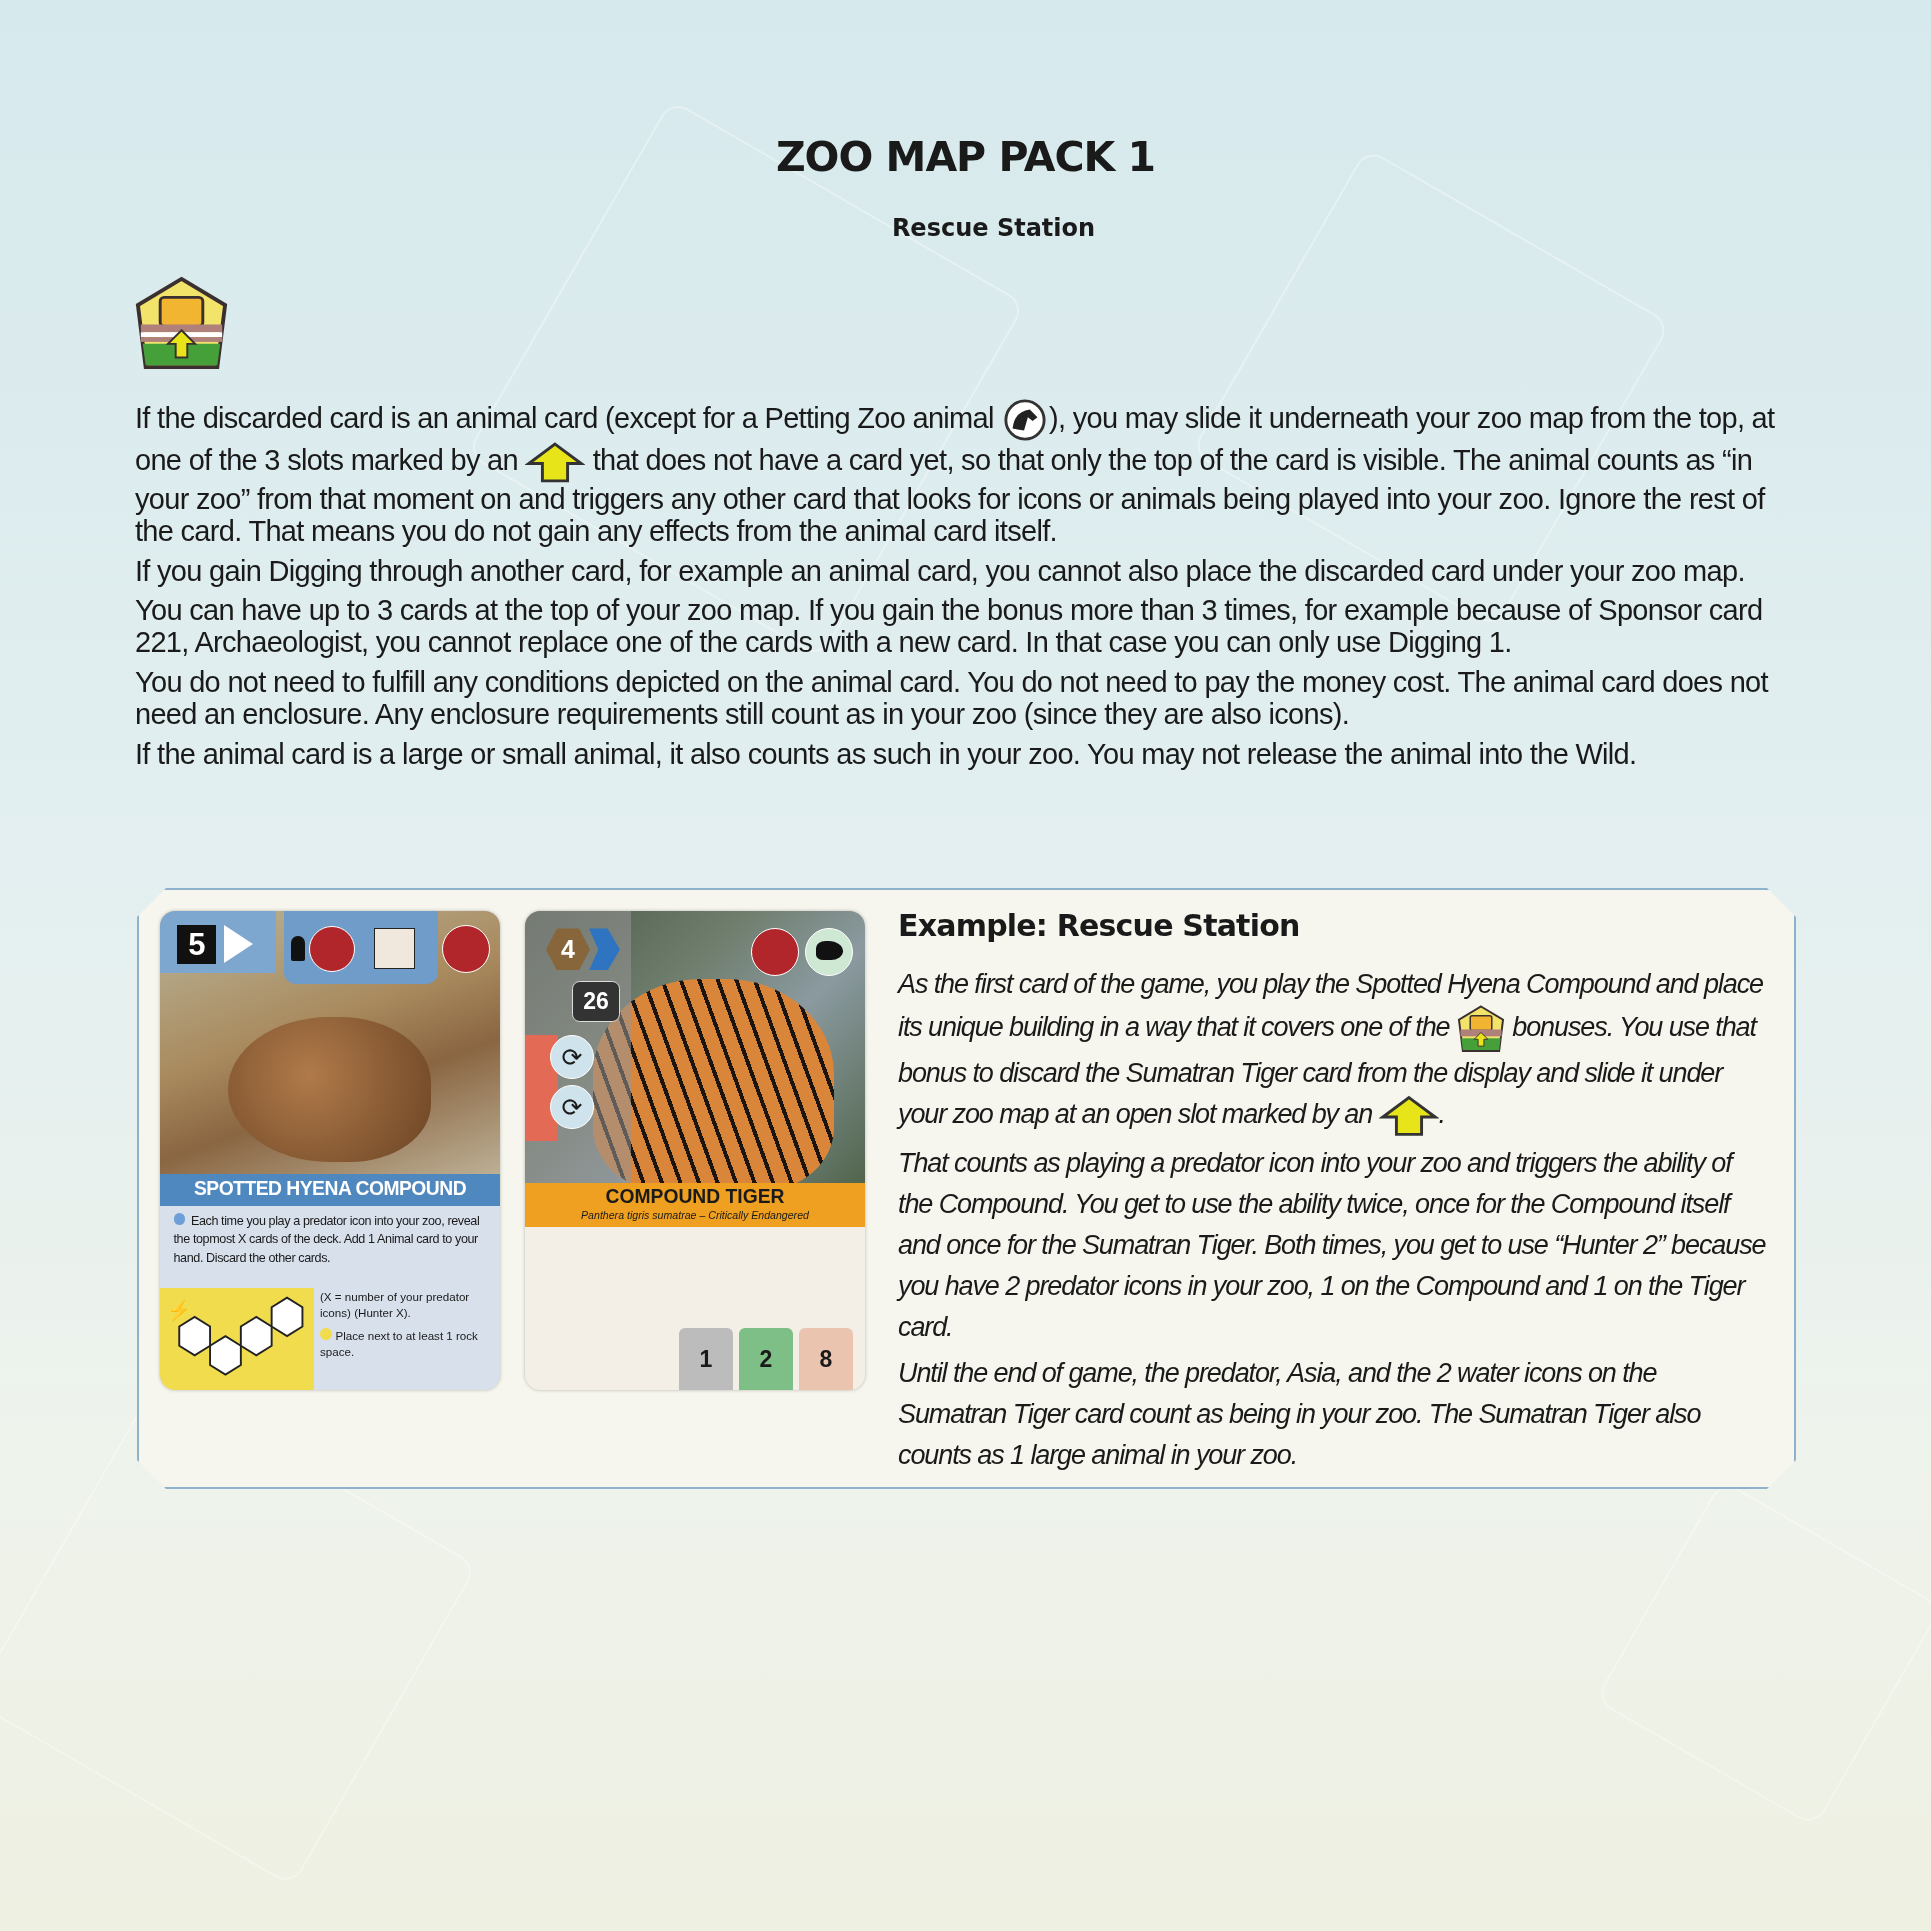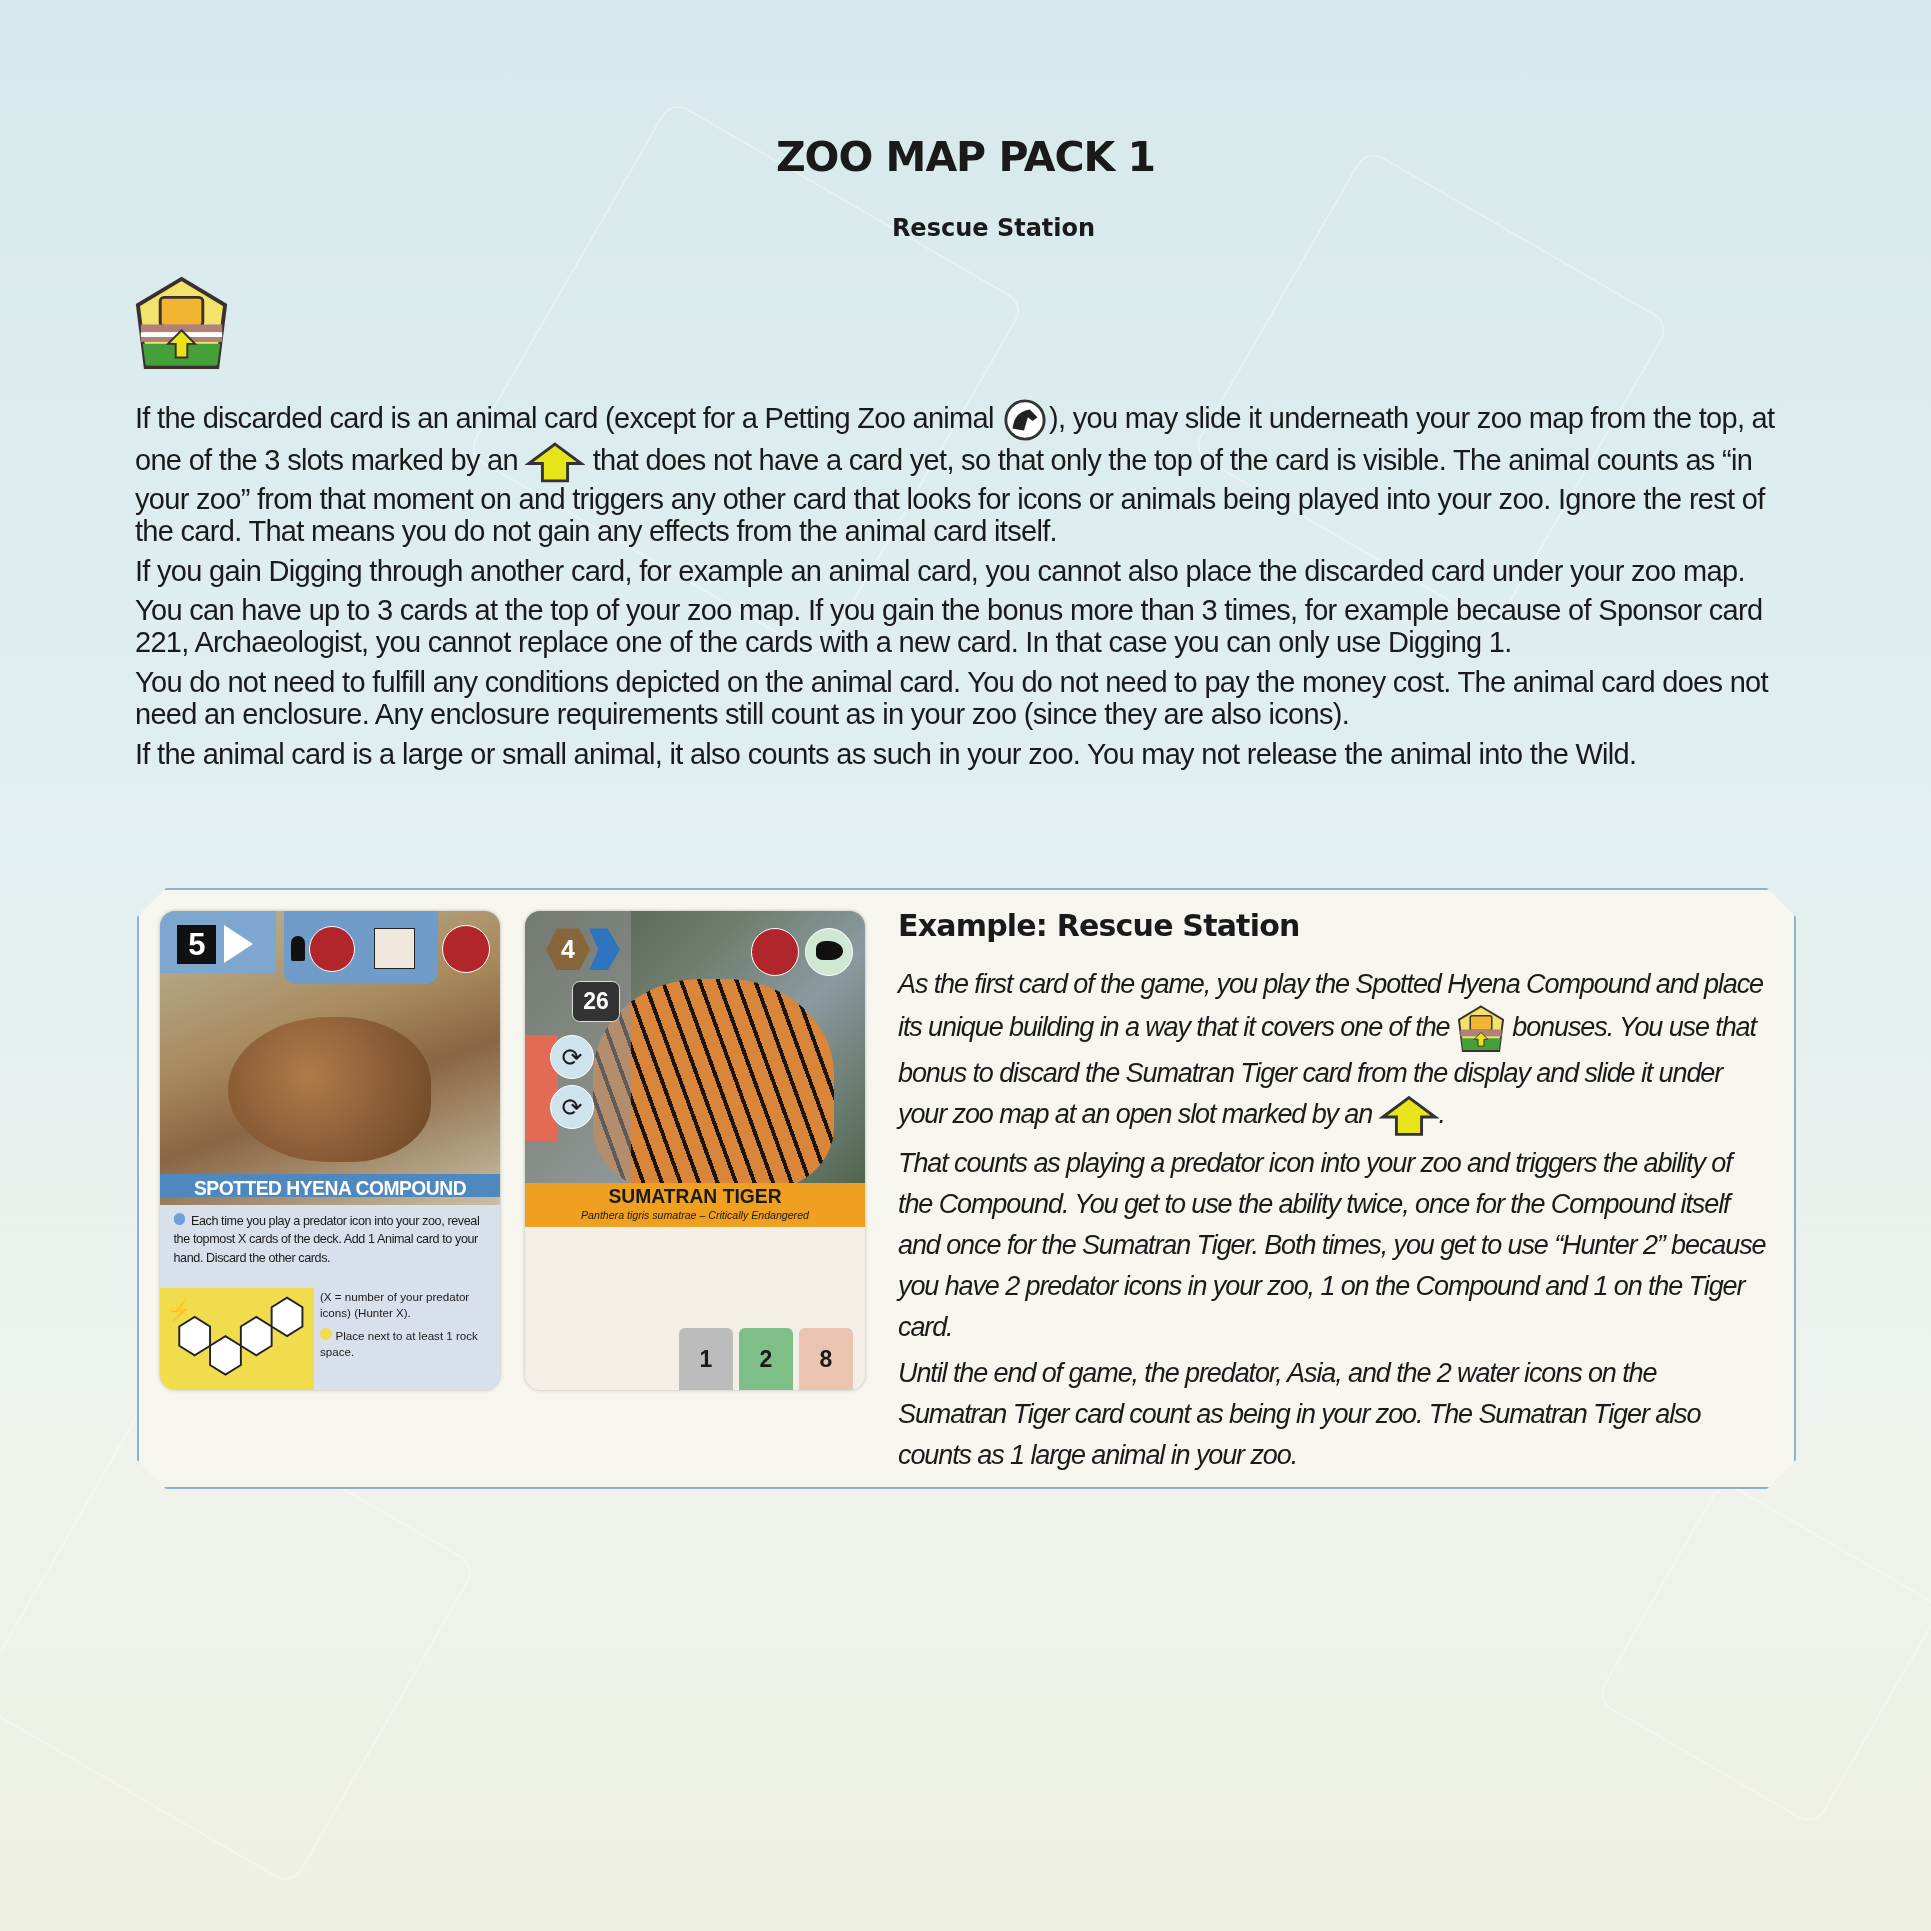--- a/index.html
+++ b/index.html
@@ -77,21 +77,21 @@
     <div style="position:absolute;left:68px;top:106px;width:203px;height:145px;border-radius:50% 45% 40% 50%;background:radial-gradient(circle at 40% 40%,#b07a4a,#6b4424);"></div>
   </div>
   <div style="position:absolute;left:0;top:0;width:116px;height:62px;background:#7ea7cf;"></div>
   <div style="position:absolute;left:17.4px;top:13.5px;width:39px;height:39px;background:#111;color:#fff;font-weight:bold;font-size:31px;text-align:center;line-height:39px;">5</div>
   <div style="position:absolute;left:64px;top:13.5px;width:0;height:0;border-top:19.3px solid transparent;border-bottom:19.3px solid transparent;border-left:29px solid #fff;"></div>
   <div style="position:absolute;left:124px;top:0;width:154px;height:73px;background:#6f9cc8;border-radius:0 0 11.6px 11.6px;"></div>
   <div style="position:absolute;left:131px;top:25px;width:13.5px;height:25px;background:#111;border-radius:6.8px 6.8px 1.9px 1.9px;"></div>
   <div style="position:absolute;left:149px;top:15.4px;width:44px;height:44px;border-radius:50%;background:#b0262a;border:1.9px solid #fff;"></div>
   <div style="position:absolute;left:214px;top:17.4px;width:39px;height:39px;background:#f0e8dc;border:1.9px solid #222;"></div>
   <div style="position:absolute;left:282px;top:13.5px;width:46px;height:46px;border-radius:50%;background:#b0262a;border:1.9px solid #fff;"></div>
-  <div style="position:absolute;left:0;top:263px;width:340px;height:23px;background:#4f88bf;color:#fff;font-weight:bold;font-size:19.3px;line-height:29px;text-align:center;letter-spacing:-0.5px;">SPOTTED HYENA COMPOUND</div>
+  <div style="position:absolute;left:0;top:263px;width:340px;height:32px;background:#4f88bf;color:#fff;font-weight:bold;font-size:19.3px;line-height:29px;text-align:center;letter-spacing:-0.5px;">SPOTTED HYENA COMPOUND</div>
   <div style="position:absolute;left:13.5px;top:301px;width:319px;font-size:12.6px;line-height:18.3px;letter-spacing:-0.4px;">
     <span style="display:inline-block;width:11.6px;height:11.6px;border-radius:50%;background:#6e9fd8;margin-right:5.8px;"></span><span>Each time you play a predator icon into your zoo, reveal the topmost X cards of the deck. Add 1 Animal card to your hand. Discard the other cards.</span>
   </div>
   <div style="position:absolute;left:0;top:377px;width:154px;height:102px;background:#f0dc4c;">
     <svg width="154" height="102" viewBox="0 0 160 106">
         <g fill="#fff" stroke="#222" stroke-width="2">
           <polygon points="20,40 36,30 52,40 52,60 36,70 20,60"></polygon>
           <polygon points="52,60 68,50 84,60 84,80 68,90 52,80"></polygon>
           <polygon points="84,40 100,30 116,40 116,60 100,70 84,60"></polygon>
           <polygon points="116,20 132,10 148,20 148,40 132,50 116,40"></polygon>
@@ -114,21 +114,21 @@
   <div style="position:absolute;left:21px;top:17.4px;width:44px;height:42px;background:#86663a;clip-path:polygon(25% 0,75% 0,100% 50%,75% 100%,25% 100%,0 50%);color:#fff;font-weight:bold;font-size:25px;text-align:center;line-height:42px;">4</div>
   <div style="position:absolute;left:64px;top:17.4px;width:31px;height:42px;background:#2f74c0;clip-path:polygon(0 0,60% 0,100% 50%,60% 100%,0 100%,30% 50%);"></div>
   <div style="position:absolute;left:23px;top:70px;width:46px;height:39px;background:#333;border:1.9px solid #ddd;border-radius:7.7px;color:#fff;font-weight:bold;font-size:23px;text-align:center;line-height:39px;margin-left:24px;">26</div>
   <div style="position:absolute;left:25px;top:124px;width:42px;height:42px;border-radius:50%;background:#cfe3ec;border:1.9px solid #fff;text-align:center;line-height:42px;font-size:25px;">⟳</div>
   <div style="position:absolute;left:25px;top:174px;width:42px;height:42px;border-radius:50%;background:#cfe3ec;border:1.9px solid #fff;text-align:center;line-height:42px;font-size:25px;">⟳</div>
   <div style="position:absolute;left:226px;top:17.4px;width:46px;height:46px;border-radius:50%;background:#b0262a;border:1.9px solid #fff;"></div>
   <div style="position:absolute;left:280px;top:17.4px;width:46px;height:46px;border-radius:50%;background:#cfe8d4;border:1.9px solid #fff;">
       <div style="margin:11.6px auto;width:27px;height:19.3px;background:#111;border-radius:40% 60% 50% 30%;"></div>
     </div>
   <div style="position:absolute;left:0;top:272px;width:340px;height:44px;background:#f0a020;">
-    <div style="text-align:center;font-weight:bold;font-size:19.3px;line-height:23px;margin-top:1.9px;">SUMATRAN TIGER</div>
+    <div style="text-align:center;font-weight:bold;font-size:19.3px;line-height:23px;margin-top:1.9px;">COMPOUND TIGER</div>
     <div style="text-align:center;font-style:italic;font-size:10.6px;line-height:15.4px;">Panthera tigris sumatrae – Critically Endangered</div>
   </div>
   <div style="position:absolute;left:154px;top:417px;width:54px;height:62px;background:#bcbcbc;border-radius:5.8px 5.8px 0 0;text-align:center;line-height:62px;font-weight:bold;font-size:23px;">1</div>
   <div style="position:absolute;left:214px;top:417px;width:54px;height:62px;background:#7dbf86;border-radius:5.8px 5.8px 0 0;text-align:center;line-height:62px;font-weight:bold;font-size:23px;">2</div>
   <div style="position:absolute;left:274px;top:417px;width:54px;height:62px;background:#ebc4b0;border-radius:5.8px 5.8px 0 0;text-align:center;line-height:62px;font-weight:bold;font-size:23px;">8</div>
 </div>
 
 <div class="ex-text">
   <div class="ex-title">Example: Rescue Station</div>
   <p class="ex-para">

